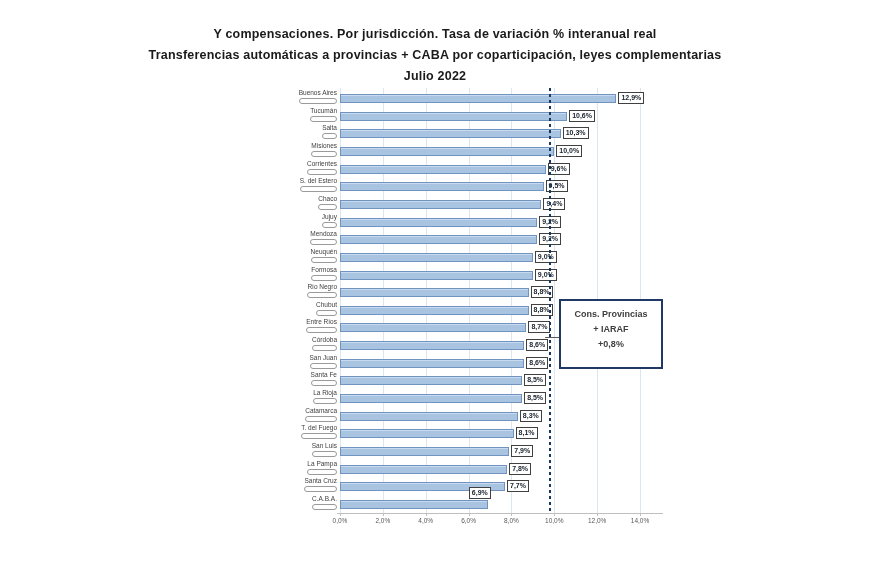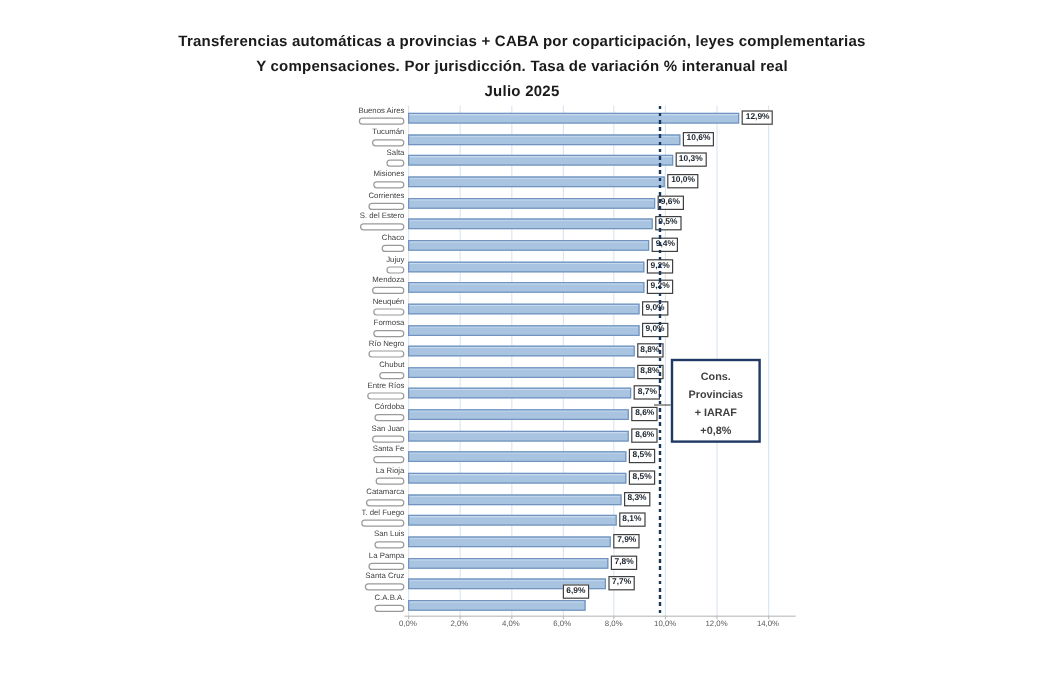--- a/index.html
+++ b/index.html
@@ -39,36 +39,36 @@
   .cat-text{font-size:6.5px;line-height:8px;color:#404040;white-space:nowrap;}
   .cat-box{
     box-sizing:border-box;align-self:stretch;height:6px;margin-top:1px;
     border:1px solid #9a9a9a;border-radius:3px;background:#ffffff;
   }
   .refline{
     position:absolute;width:2px;z-index:4;
     background:repeating-linear-gradient(to bottom,#17375e 0 3px,transparent 3px 6px);
   }
   .annotation{
-    position:absolute;left:559px;top:299px;width:75px;height:70px;box-sizing:border-box;
+    position:absolute;left:559px;top:299px;width:104px;height:70px;box-sizing:border-box;
     background:#ffffff;border:2px solid #1f3864;z-index:6;
     text-align:center;font-size:9px;font-weight:bold;line-height:15px;color:#404040;
     padding-top:6px;
   }
   .connector{position:absolute;left:545px;top:337px;width:14px;height:1px;background:#595959;z-index:5;}
 </style>
 </head>
 <body>
 
 <div class="page">
 
   <div class="title">
+    <div>Y compensaciones. Por jurisdicción. Tasa de variación % interanual real</div>
     <div>Transferencias automáticas a provincias + CABA por coparticipación, leyes complementarias</div>
-    <div>Y compensaciones. Por jurisdicción. Tasa de variación % interanual real</div>
-    <div>Julio 2025</div>
+    <div>Julio 2022</div>
   </div>
 
   <div id="plot">
       <div class="gridline" style="left: 340px; top: 88px; height: 425px;"></div>
       <div class="tick-mark" style="left: 340px; top: 513px;"></div>
       <div class="tick-label" style="left: 323px; top: 517px;">0,0%</div>
       <div class="gridline" style="left: 382.857px; top: 88px; height: 425px;"></div>
       <div class="tick-mark" style="left: 382.857px; top: 513px;"></div>
       <div class="tick-label" style="left: 365.857px; top: 517px;">2,0%</div>
       <div class="gridline" style="left: 425.714px; top: 88px; height: 425px;"></div>

